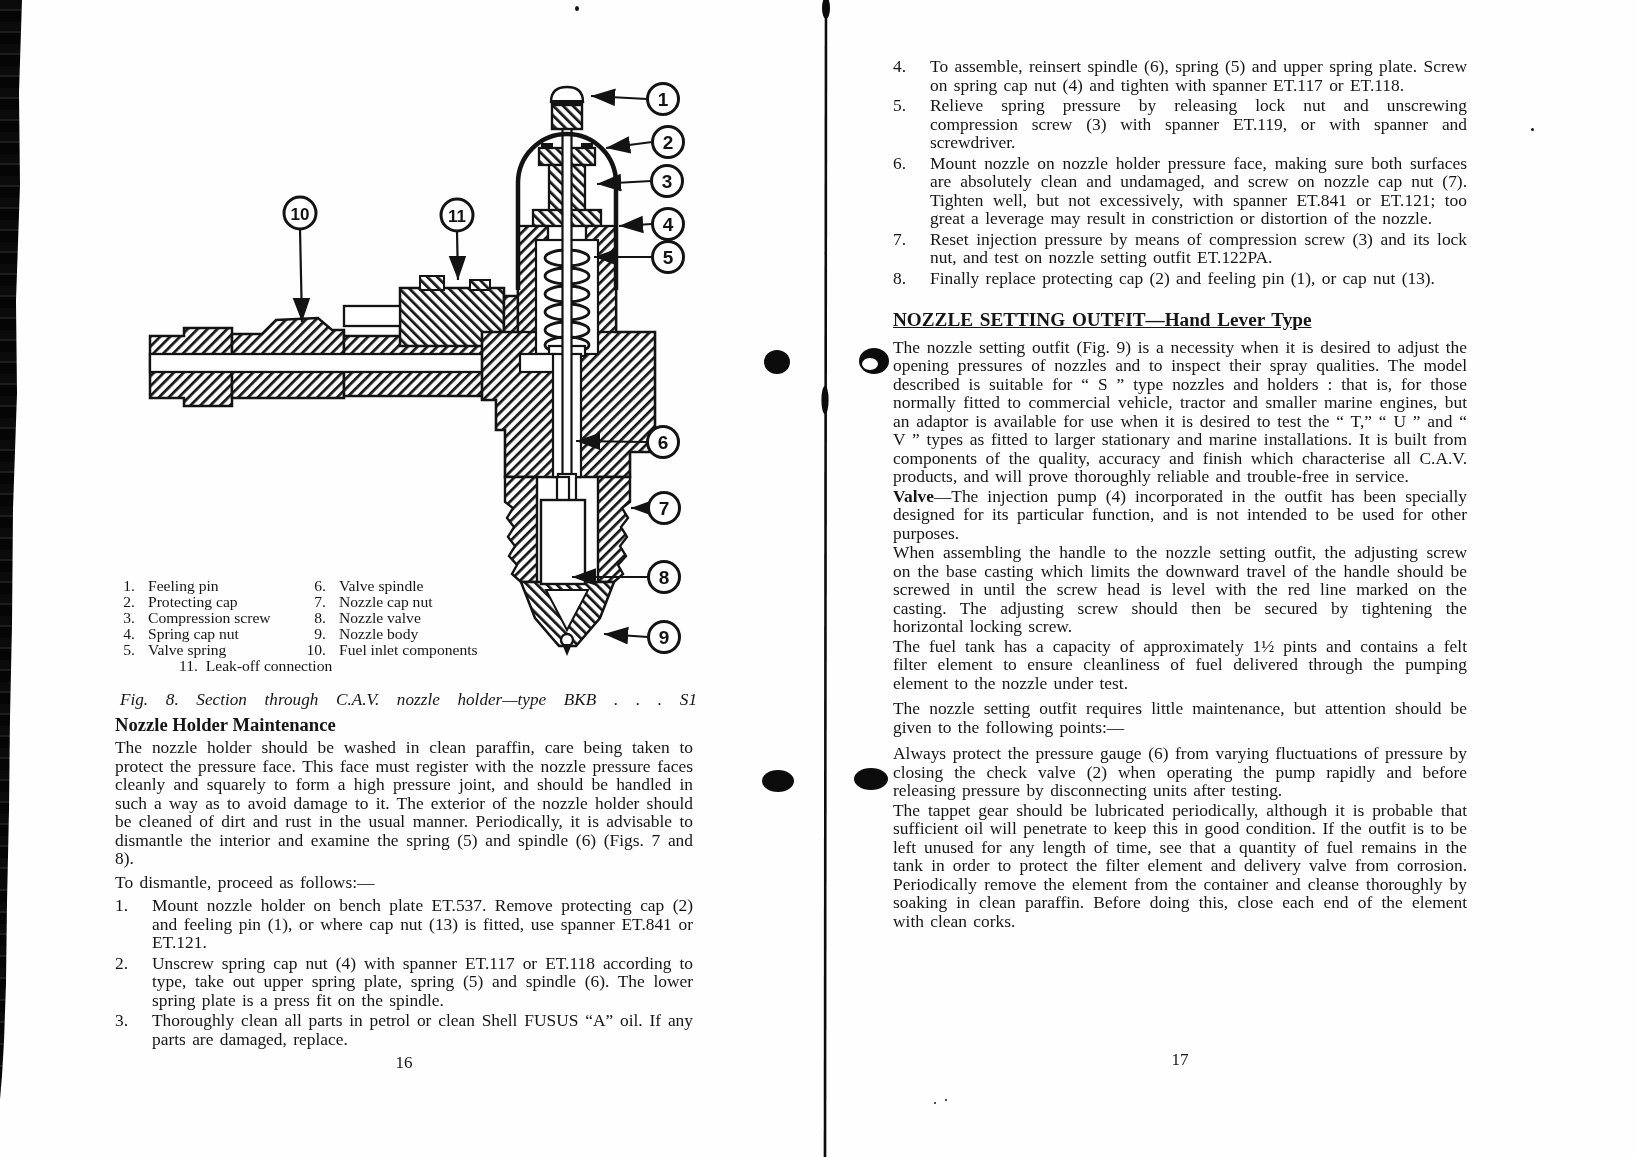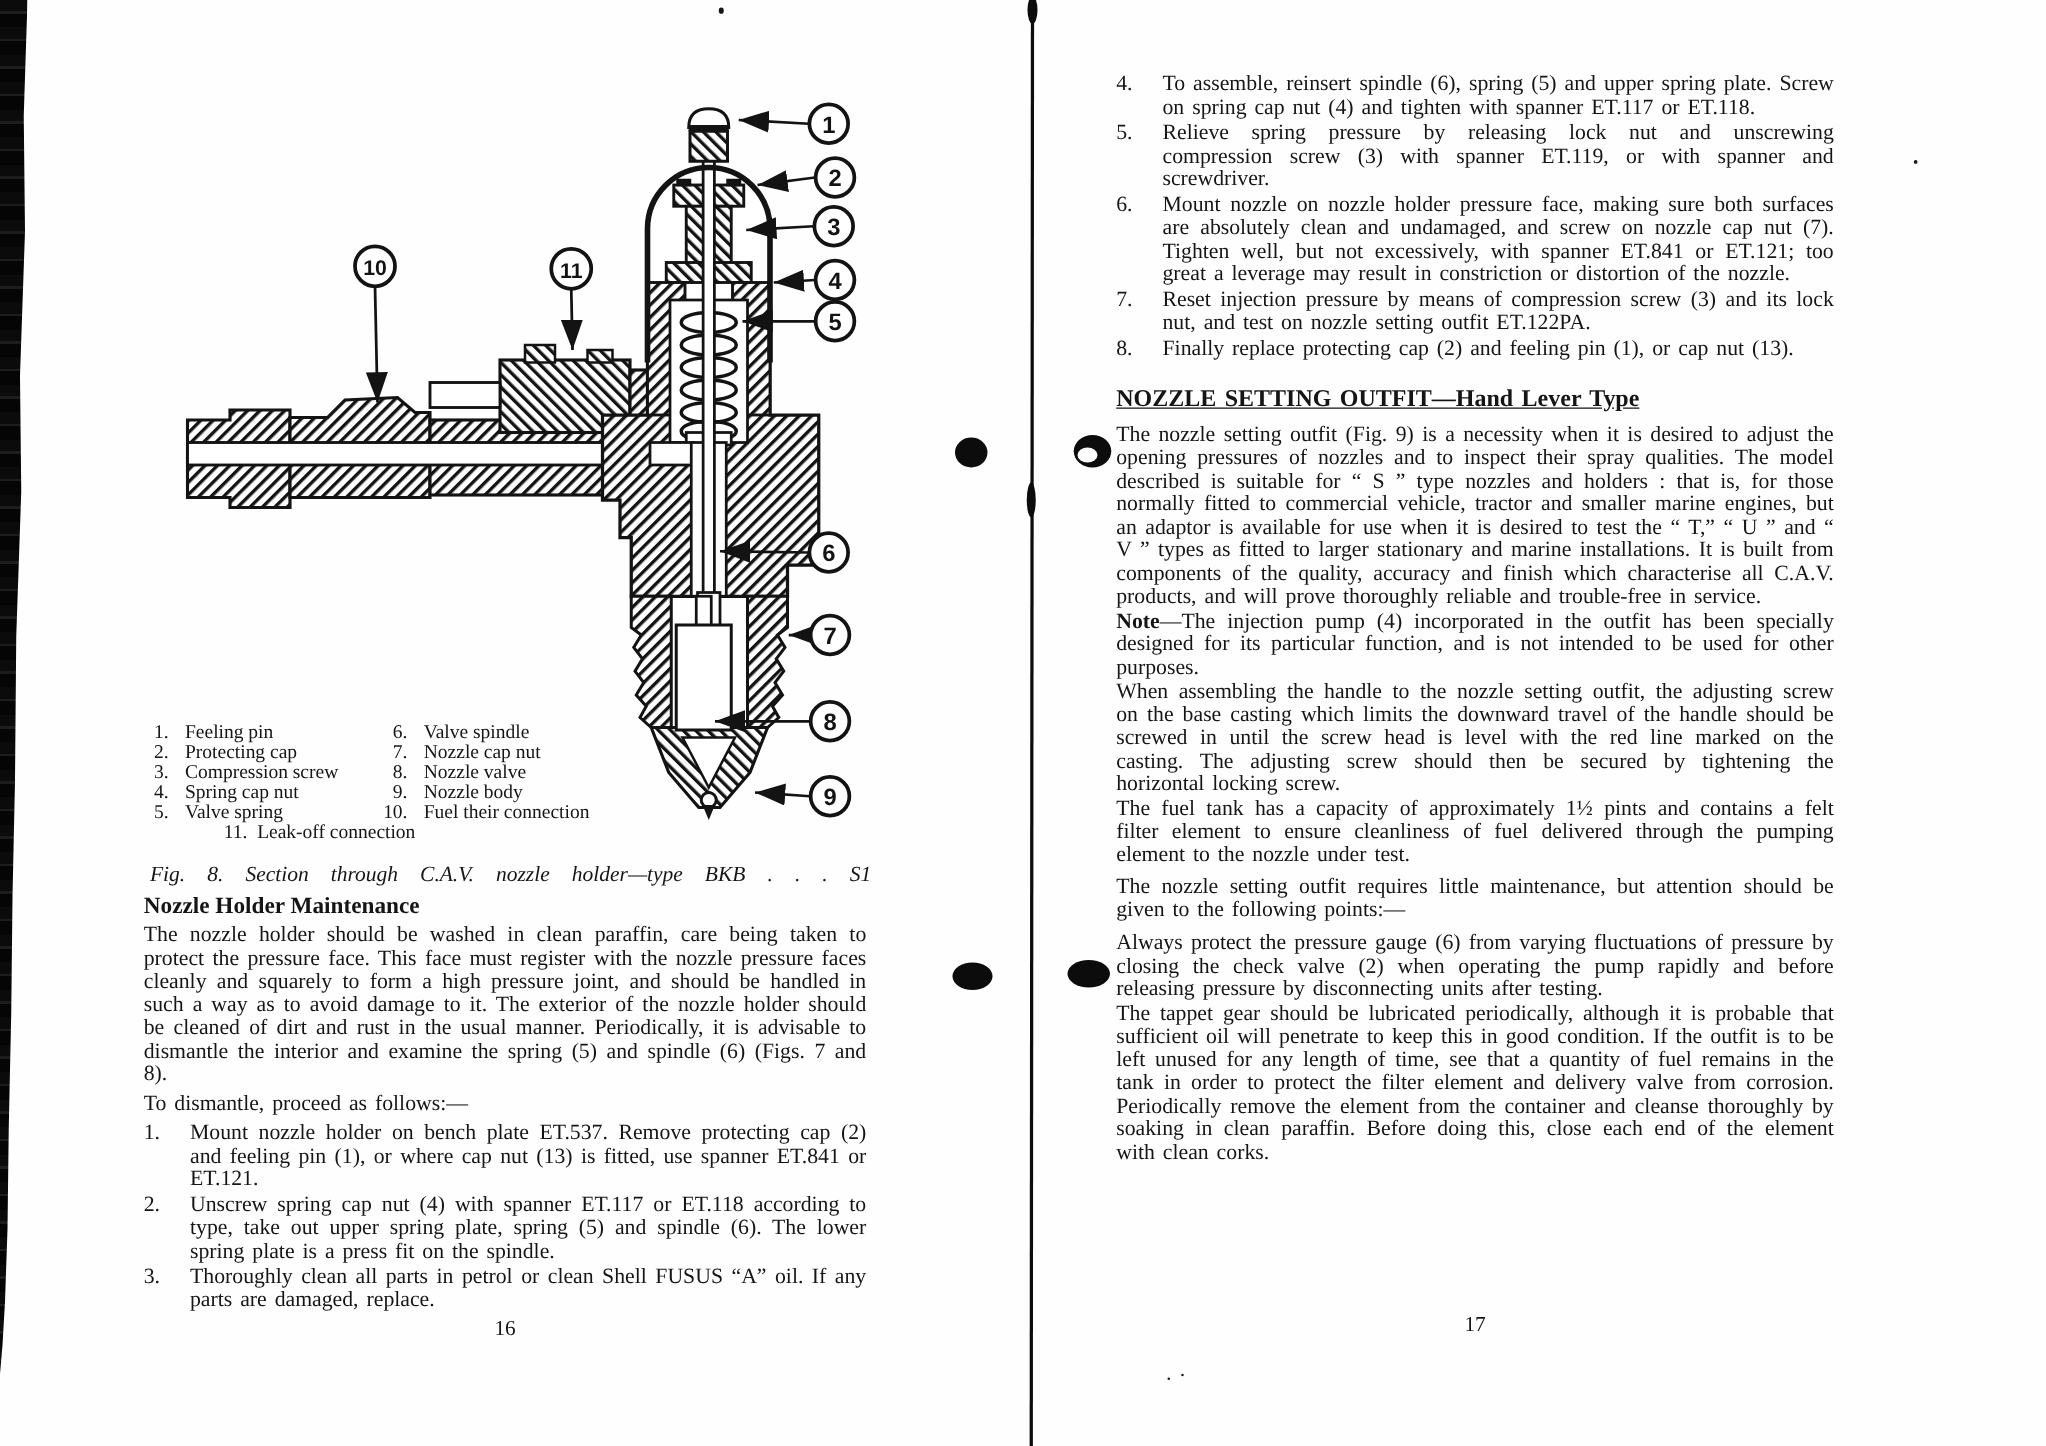--- a/index.html
+++ b/index.html
@@ -220,21 +220,21 @@
     <div class="legrow">
       <span class="ln1">4.</span>
         <span class="ll1">Spring cap nut</span>
       <span class="ln2">9.</span>
         <span class="ll2">Nozzle body</span>
     </div>
     <div class="legrow">
       <span class="ln1">5.</span>
         <span class="ll1">Valve spring</span>
       <span class="ln2">10.</span>
-        <span class="ll2">Fuel their connection</span>
+        <span class="ll2">Fuel inlet components</span>
     </div>
     <div style="padding-left:64px">
       <span>11.</span>&nbsp;&nbsp;<span>Leak-off connection</span>
     </div>
   </div>
 
   <div class="abs caption" style="left:120px;top:690px;width:577px;">
     <span>Fig. 8.</span>
     <span>Section through C.A.V. nozzle holder—type BKB . . . S1</span>
   </div>
@@ -285,21 +285,21 @@
         <span class="stepnum">8.</span>
         <span class="steptext">Finally replace protecting cap (2) and feeling pin (1), or cap nut (13).</span>
       </div>
     </div>
 
     <div class="h2" style="margin-top:24px;">NOZZLE SETTING OUTFIT—Hand Lever Type</div>
 
     <div class="jp para" style="margin-top:8px;">The nozzle setting outfit (Fig. 9) is a necessity when it is desired to adjust the opening pressures of nozzles and to inspect their spray qualities.  The model described is suitable for “ S ” type nozzles and holders : that is, for those normally fitted to commercial vehicle, tractor and smaller marine engines, but an adaptor is available for use when it is desired to test the “ T,” “ U ” and “ V ” types as fitted to larger stationary and marine installations.  It is built from components of the quality, accuracy and finish which characterise all C.A.V. products, and will prove thoroughly reliable and trouble-free in service.</div>
 
     <div class="jp para">
-      <span class="b">Note</span><span>—The injection pump (4) incorporated in the outfit has been specially designed for its particular function, and is not intended to be used for other purposes.</span>
+      <span class="b">Valve</span><span>—The injection pump (4) incorporated in the outfit has been specially designed for its particular function, and is not intended to be used for other purposes.</span>
     </div>
 
     <div class="jp para">When assembling the handle to the nozzle setting outfit, the adjusting screw on the base casting which limits the downward travel of the handle should be screwed in until the screw head is level with the red line marked on the casting.  The adjusting screw should then be secured by tightening the horizontal locking screw.</div>
 
     <div class="jp para">The fuel tank has a capacity of approximately 1½ pints and contains a felt filter element to ensure cleanliness of fuel delivered through the pumping element to the nozzle under test.</div>
 
 
     <div class="jp para" style="margin-top:7px;">The nozzle setting outfit requires little maintenance, but attention should be given to the following points:—</div>
 
     <div class="jp para" style="margin-top:8px;">Always protect the pressure gauge (6) from varying fluctuations of pressure by closing the check valve (2) when operating the pump rapidly and before releasing pressure by disconnecting units after testing.</div>

